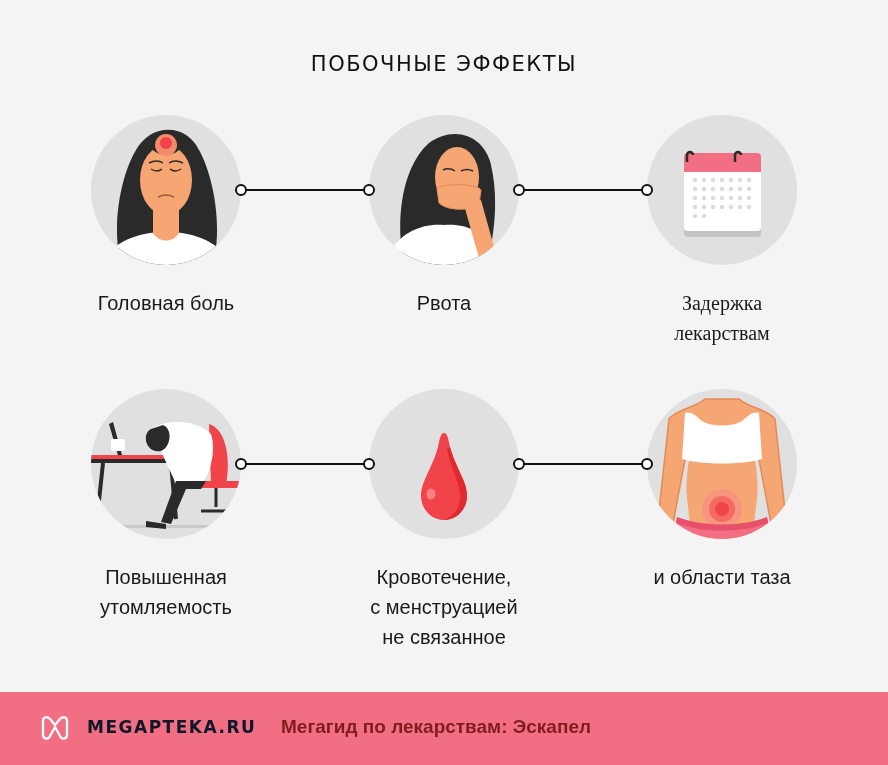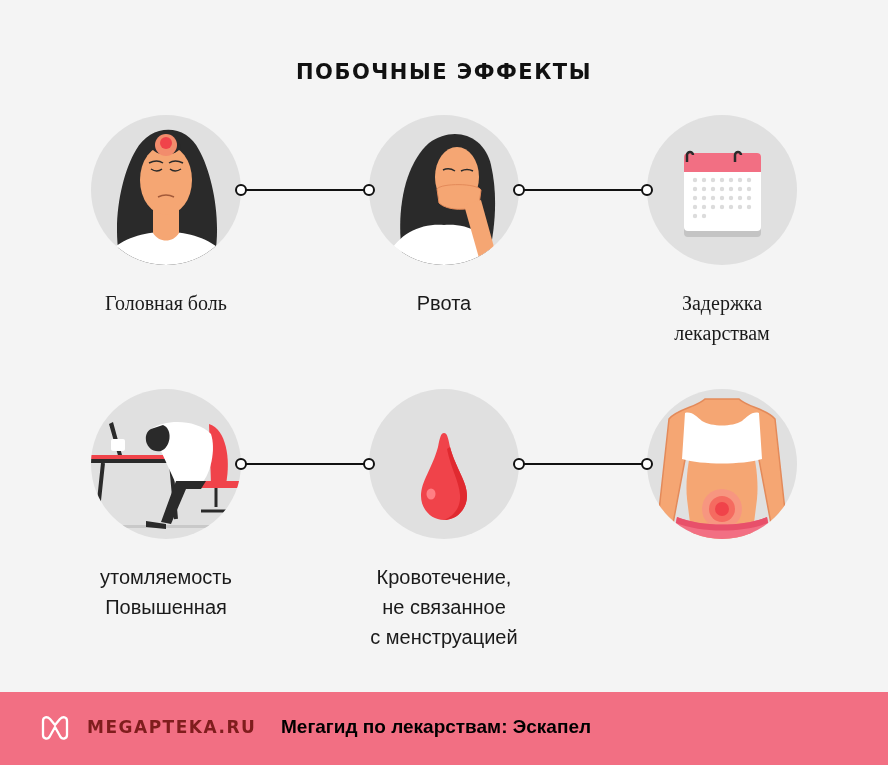--- a/index.html
+++ b/index.html
@@ -1,26 +1,26 @@
 <!DOCTYPE html>
 <html><head>
 <meta charset="utf-8">
 <style>
   html,body{margin:0;padding:0;}
   body{width:888px;height:765px;background:#f4f4f4;position:relative;overflow:hidden;font-family:"Liberation Sans",sans-serif;color:#111;}
-  .title{position:absolute;left:0;top:60px;width:888px;text-align:center;font-family:"DejaVu Sans",sans-serif;font-weight:bold;font-size:21px;letter-spacing:1.5px;color:#111;}
+  .title{position:absolute;left:0;top:52px;width:888px;text-align:center;font-family:"DejaVu Sans",sans-serif;font-weight:normal;font-size:21px;letter-spacing:1.5px;color:#111;}
   .circle{position:absolute;width:150px;height:150px;border-radius:50%;background:#e0e0e0;overflow:hidden;}
   .circle svg{display:block;width:150px;height:150px;}
   .conn{position:absolute;height:2px;background:#111;}
   .dot{position:absolute;width:8px;height:8px;border:2px solid #111;border-radius:50%;background:#fff;}
   .label{position:absolute;width:260px;text-align:center;font-size:20px;line-height:30px;color:#1a1a1a;}
   .footer{position:absolute;left:0;top:692px;width:888px;height:73px;background:#f26f83;}
   .logo-icon{position:absolute;left:40px;top:23px;width:30px;height:26px;}
-  .brand{position:absolute;left:87px;top:25px;font-family:"DejaVu Sans",sans-serif;font-weight:bold;font-size:17px;letter-spacing:1.5px;color:#7f1d1d;}
-  .tagline{position:absolute;left:281px;top:24px;font-family:"Liberation Sans",sans-serif;font-weight:bold;font-size:19px;color:#000000;}
+  .brand{position:absolute;left:87px;top:25px;font-family:"DejaVu Sans",sans-serif;font-weight:bold;font-size:17px;letter-spacing:1.5px;color:#0f172a;}
+  .tagline{position:absolute;left:281px;top:24px;font-family:"Liberation Sans",sans-serif;font-weight:bold;font-size:19px;color:#7f1d1d;}
 </style>
 </head>
 <body>
 
 <div class="title">ПОБОЧНЫЕ ЭФФЕКТЫ</div>
 
 <div class="circle" style="left:91px;top:115px;">
   <svg viewBox="0 0 150 150">
     <path d="M30 150 C20 110 30 60 45 35 C60 8 95 8 108 35 C122 60 132 110 122 150 Z" fill="#2a2a2a"></path>
     <path d="M10 150 C20 125 55 115 75 118 C95 115 130 125 140 150 Z" fill="#ffffff"></path>
@@ -86,21 +86,21 @@
   </svg>
 </div>
 
 <div class="conn" style="left:244px;top:189px;width:122px;"></div>
 <div class="dot" style="left:235px;top:184px;"></div>
 <div class="dot" style="left:363px;top:184px;"></div>
 <div class="conn" style="left:522px;top:189px;width:122px;"></div>
 <div class="dot" style="left:513px;top:184px;"></div>
 <div class="dot" style="left:641px;top:184px;"></div>
 
-<div class="label" style="left:36px;top:288px;font-family:Liberation Serif, serif;">
+<div class="label" style="left:36px;top:288px;">
   <div>Головная боль</div>
 </div>
 <div class="label" style="left:314px;top:288px;">
   <div>Рвота</div>
 </div>
 <div class="label" style="left:592px;top:288px;font-family:Liberation Serif, serif;">
   <div>Задержка</div>
   <div>лекарствам</div>
 </div>
 
@@ -142,29 +142,30 @@
 </div>
 
 <div class="conn" style="left:244px;top:463px;width:122px;"></div>
 <div class="dot" style="left:235px;top:458px;"></div>
 <div class="dot" style="left:363px;top:458px;"></div>
 <div class="conn" style="left:522px;top:463px;width:122px;"></div>
 <div class="dot" style="left:513px;top:458px;"></div>
 <div class="dot" style="left:641px;top:458px;"></div>
 
 <div class="label" style="left:36px;top:562px;">
+  <div>Повышенная</div>
   <div>утомляемость</div>
-  <div>Повышенная</div>
 </div>
 <div class="label" style="left:314px;top:562px;">
   <div>Кровотечение,</div>
+  <div>с менструацией</div>
   <div>не связанное</div>
-  <div>с менструацией</div>
 </div>
 <div class="label" style="left:592px;top:562px;">
+  <div>и области таза</div>
 </div>
 
 <div class="footer">
   <svg class="logo-icon" viewBox="0 0 30 26">
     <path d="M3 6 C3 2 7 1 10 4 L15 10 L20 4 C23 1 27 2 27 6 L27 20 C27 24 22 25 20 21 L15 12 L10 21 C8 25 3 24 3 20 Z" fill="none" stroke="#ffffff" stroke-width="2.3" stroke-linejoin="round"></path>
   </svg>
   <div class="brand">MEGAPTEKA.RU</div>
   <div class="tagline">Мегагид по лекарствам: Эскапел</div>
 </div>
 

